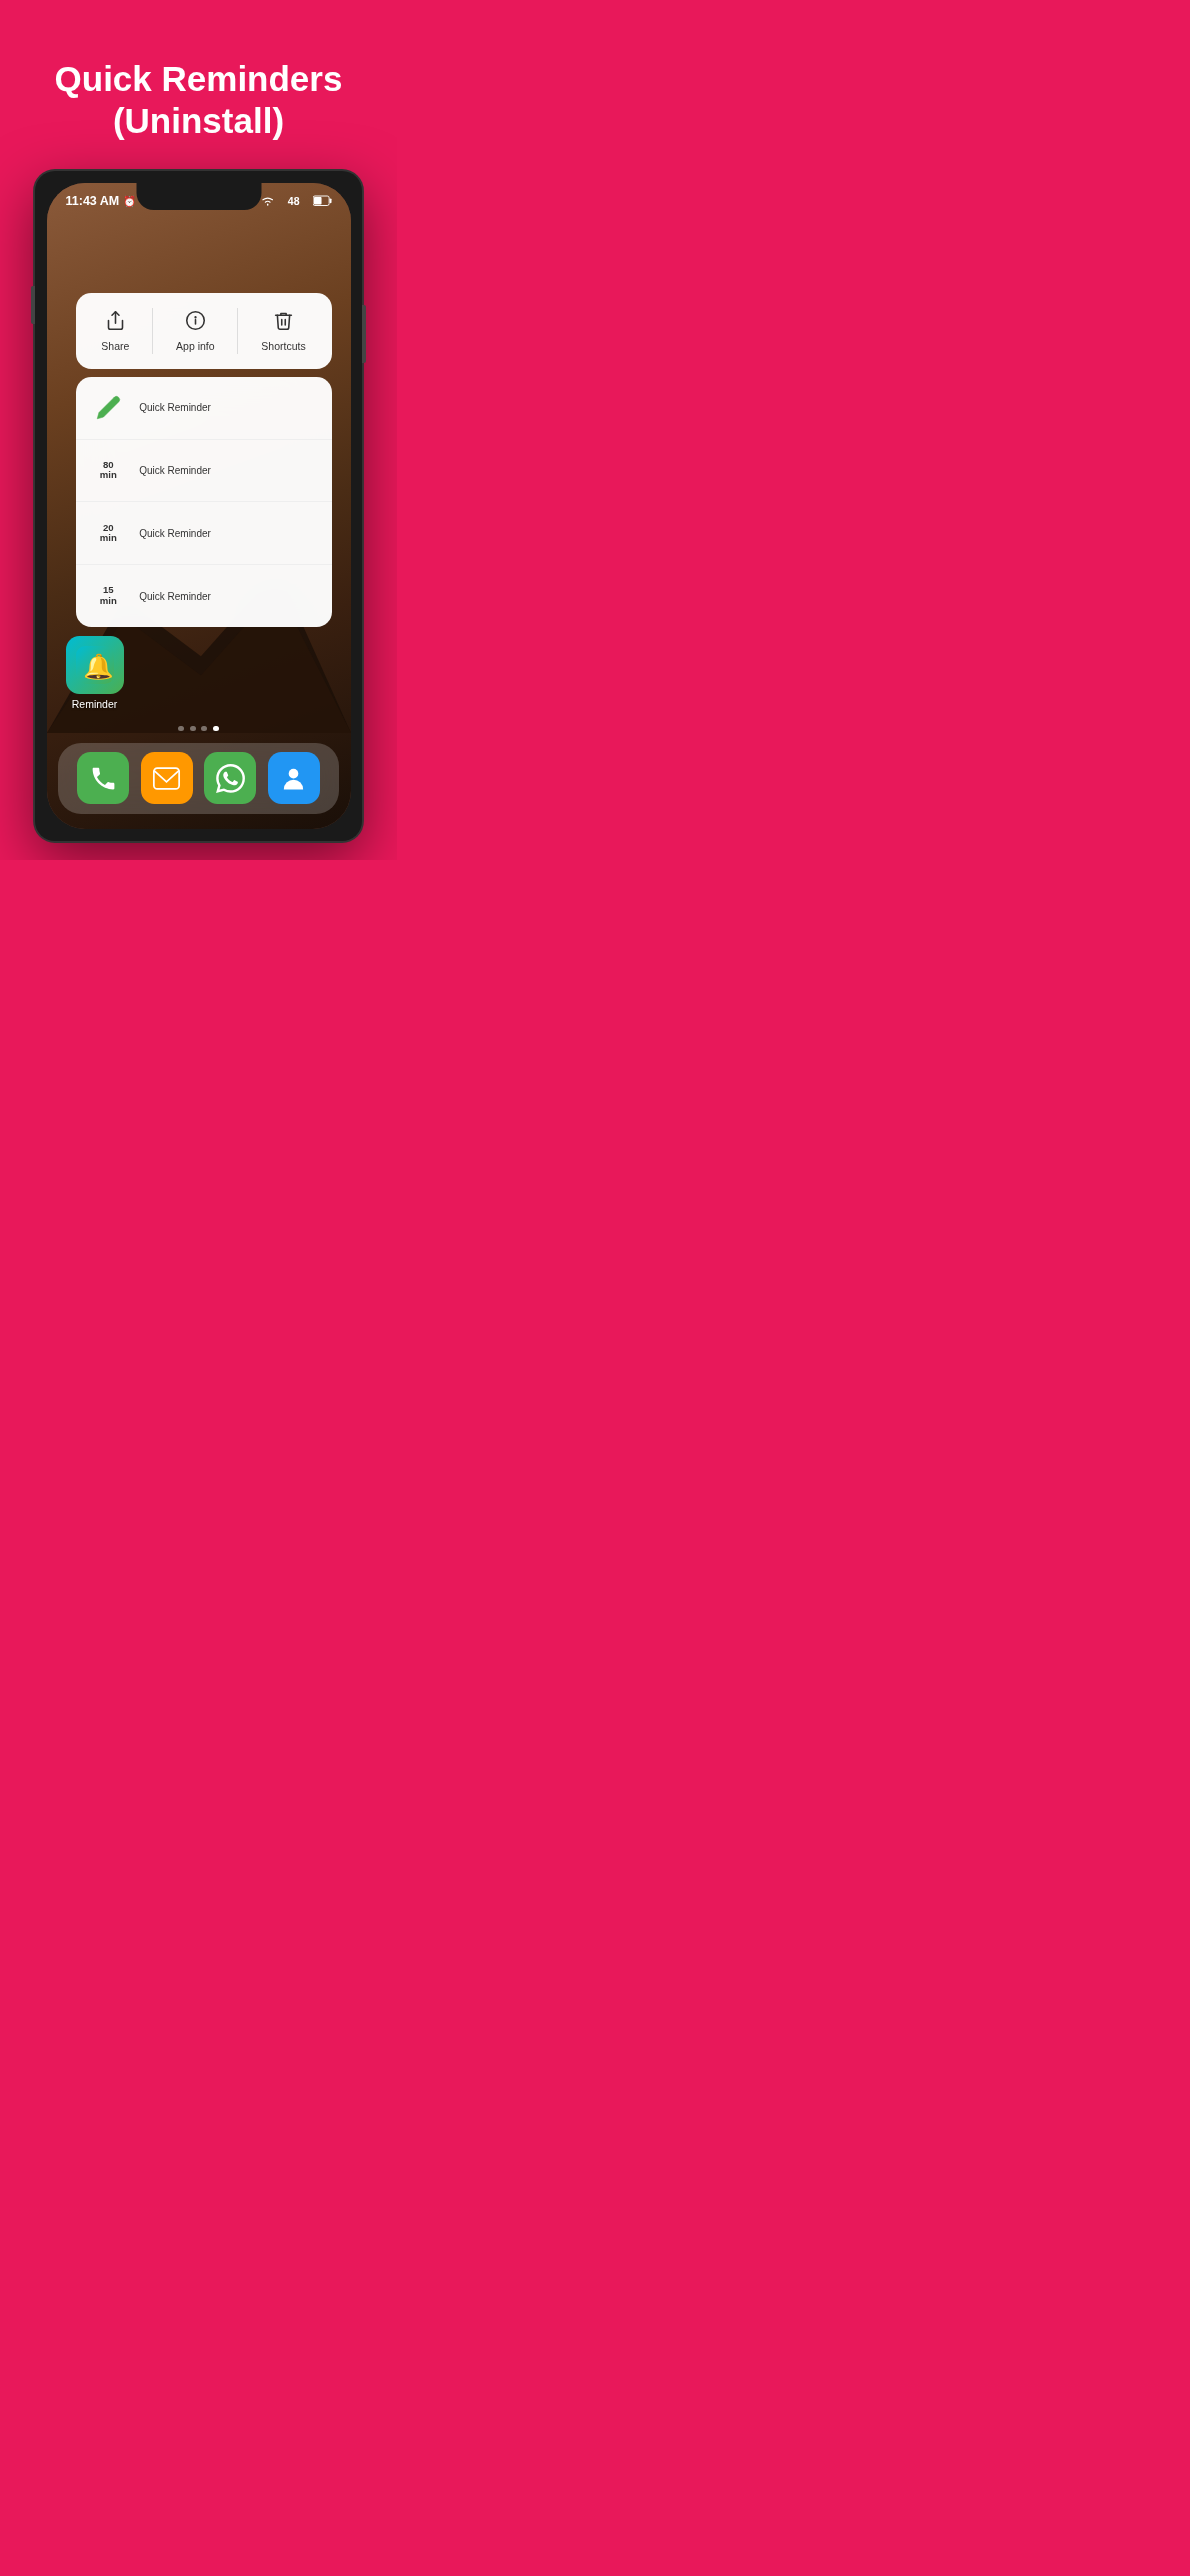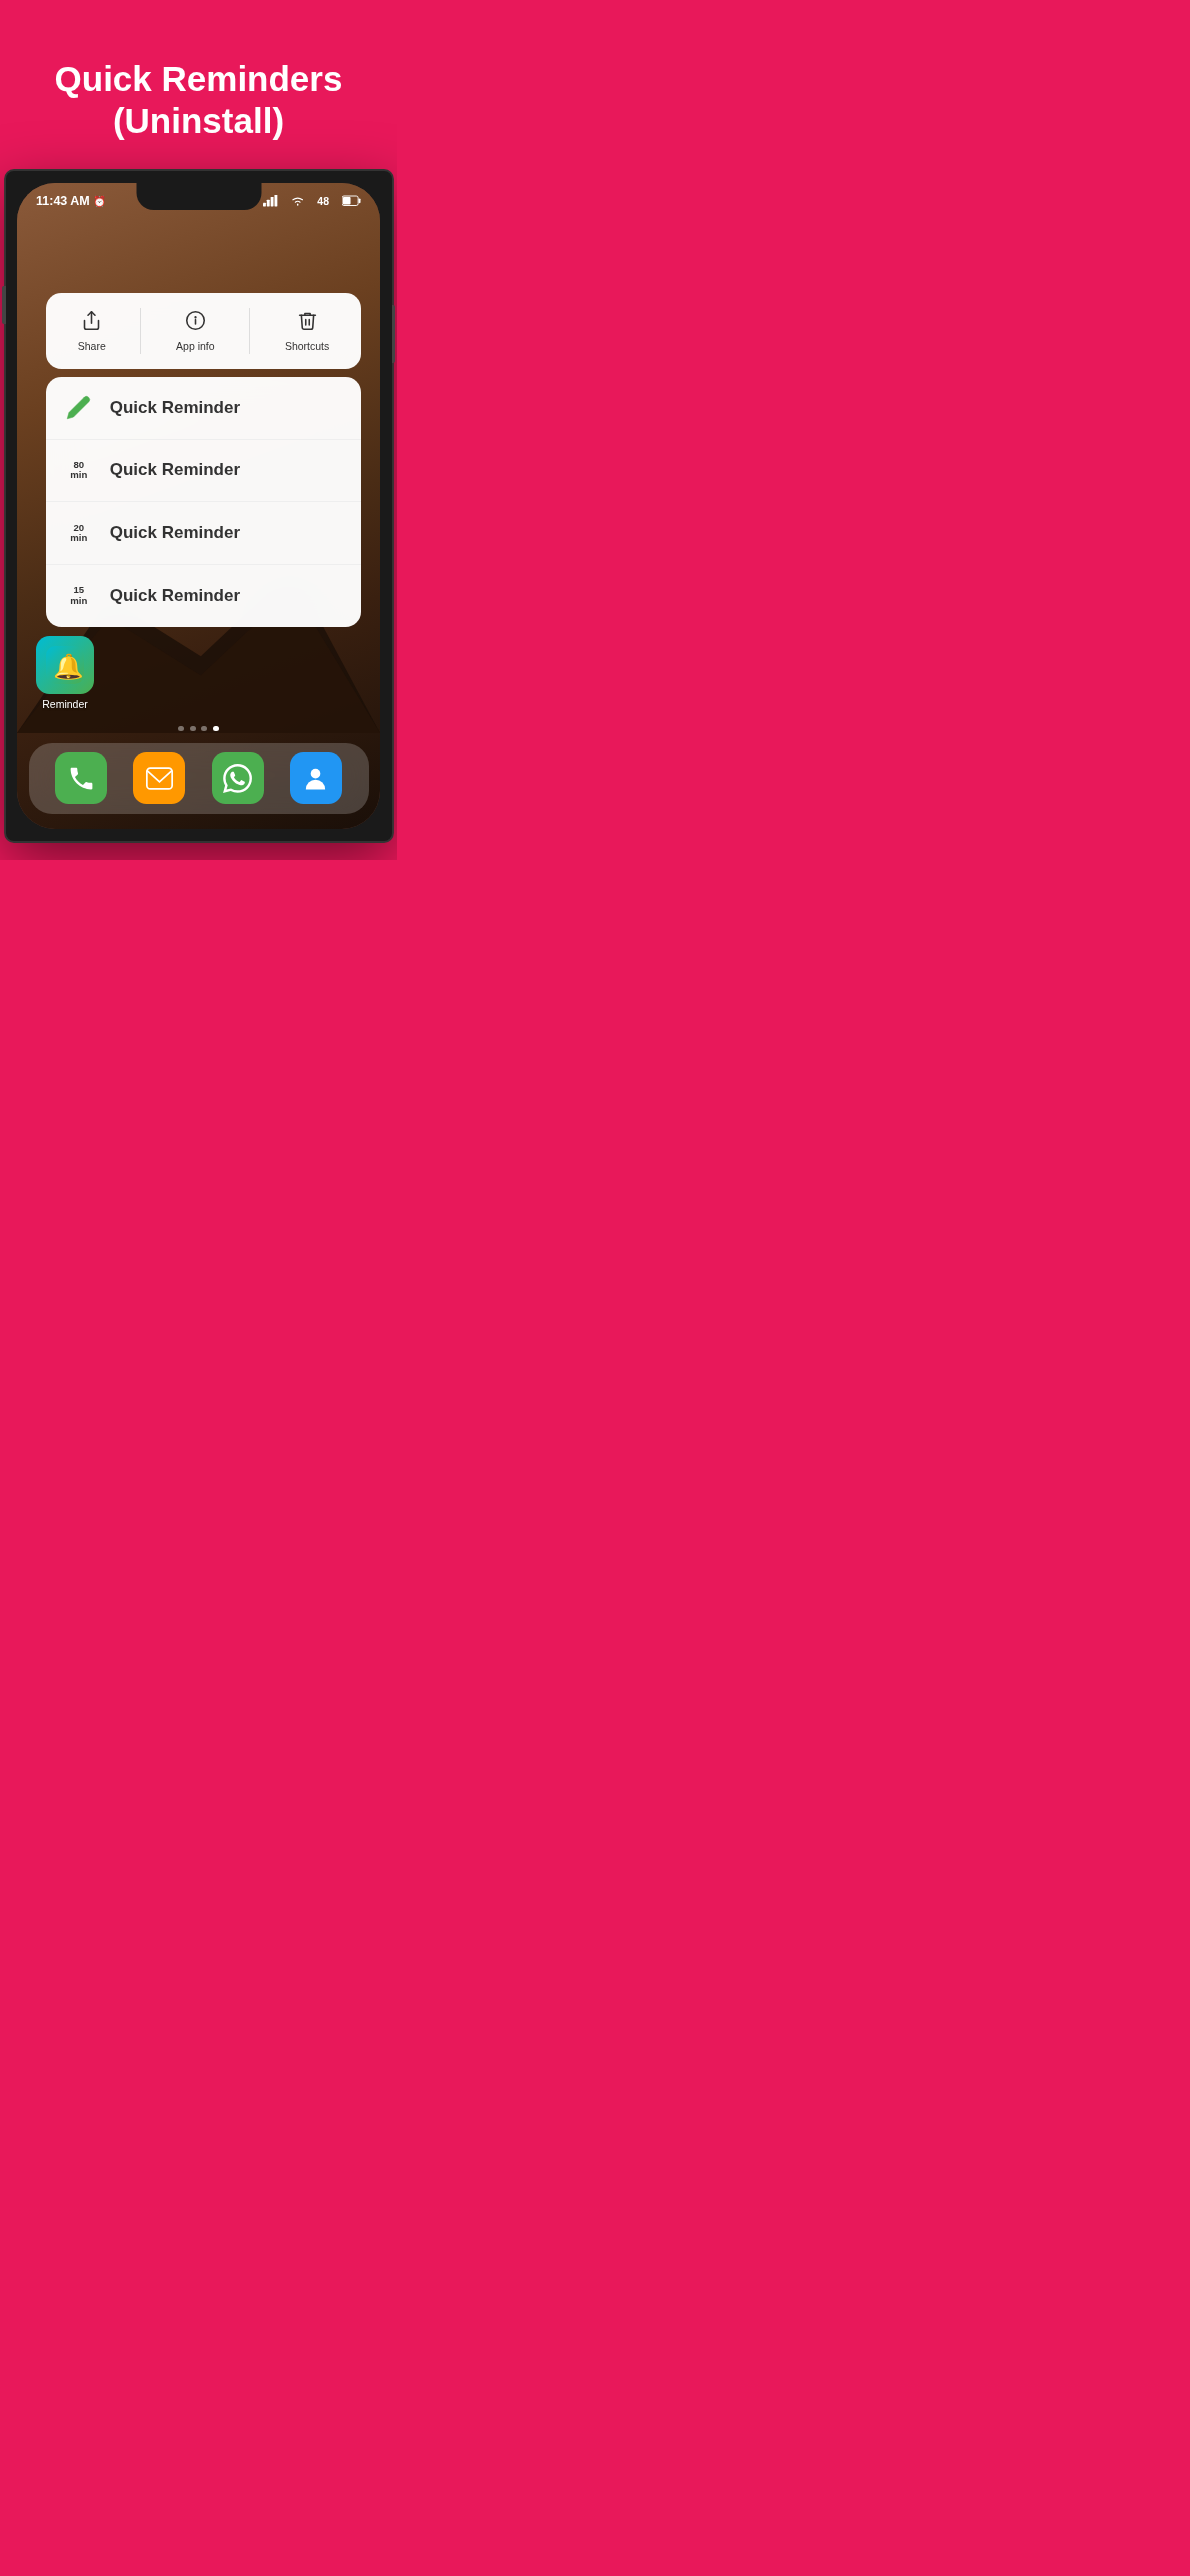--- a/index.html
+++ b/index.html
@@ -20,24 +20,24 @@
       font-size: 35px;
       font-weight: 700;
       text-align: center;
       padding: 38px 29px 29px 29px;
       line-height: 1.2;
       margin-top: 20px;
     }
 
     .phone-wrapper {
       position: relative;
-      width: 386px;
+      width: 327px;
       min-height: 652px;
       background: #1a1a1a;
-      border-radius: 8px;
+      border-radius: 20px;
       padding: 11.5px;
       box-shadow: 0 0 0 1.9px #333, 0 19px 58px rgba(0,0,0,0.5);
       margin-bottom: 19px;
     }
 
     
     .phone-wrapper::before {
       content: '';
       position: absolute;
       left: -3.8px;
@@ -210,23 +210,23 @@
       line-height: 1.1;
     }
 
     .min-label span {
       font-size: 9.6px;
       font-weight: 700;
       display: block;
     }
 
     .shortcut-text {
-      font-size: 17px;
+      font-size: 10px;
       color: #333;
-      font-weight: 700;
+      font-weight: 400;
     }
 
     
     .app-icon-row {
       display: flex;
       justify-content: flex-start;
       padding: 0 19px;
       margin-top: 5.8px;
       margin-bottom: 15.3px;
       position: relative;

